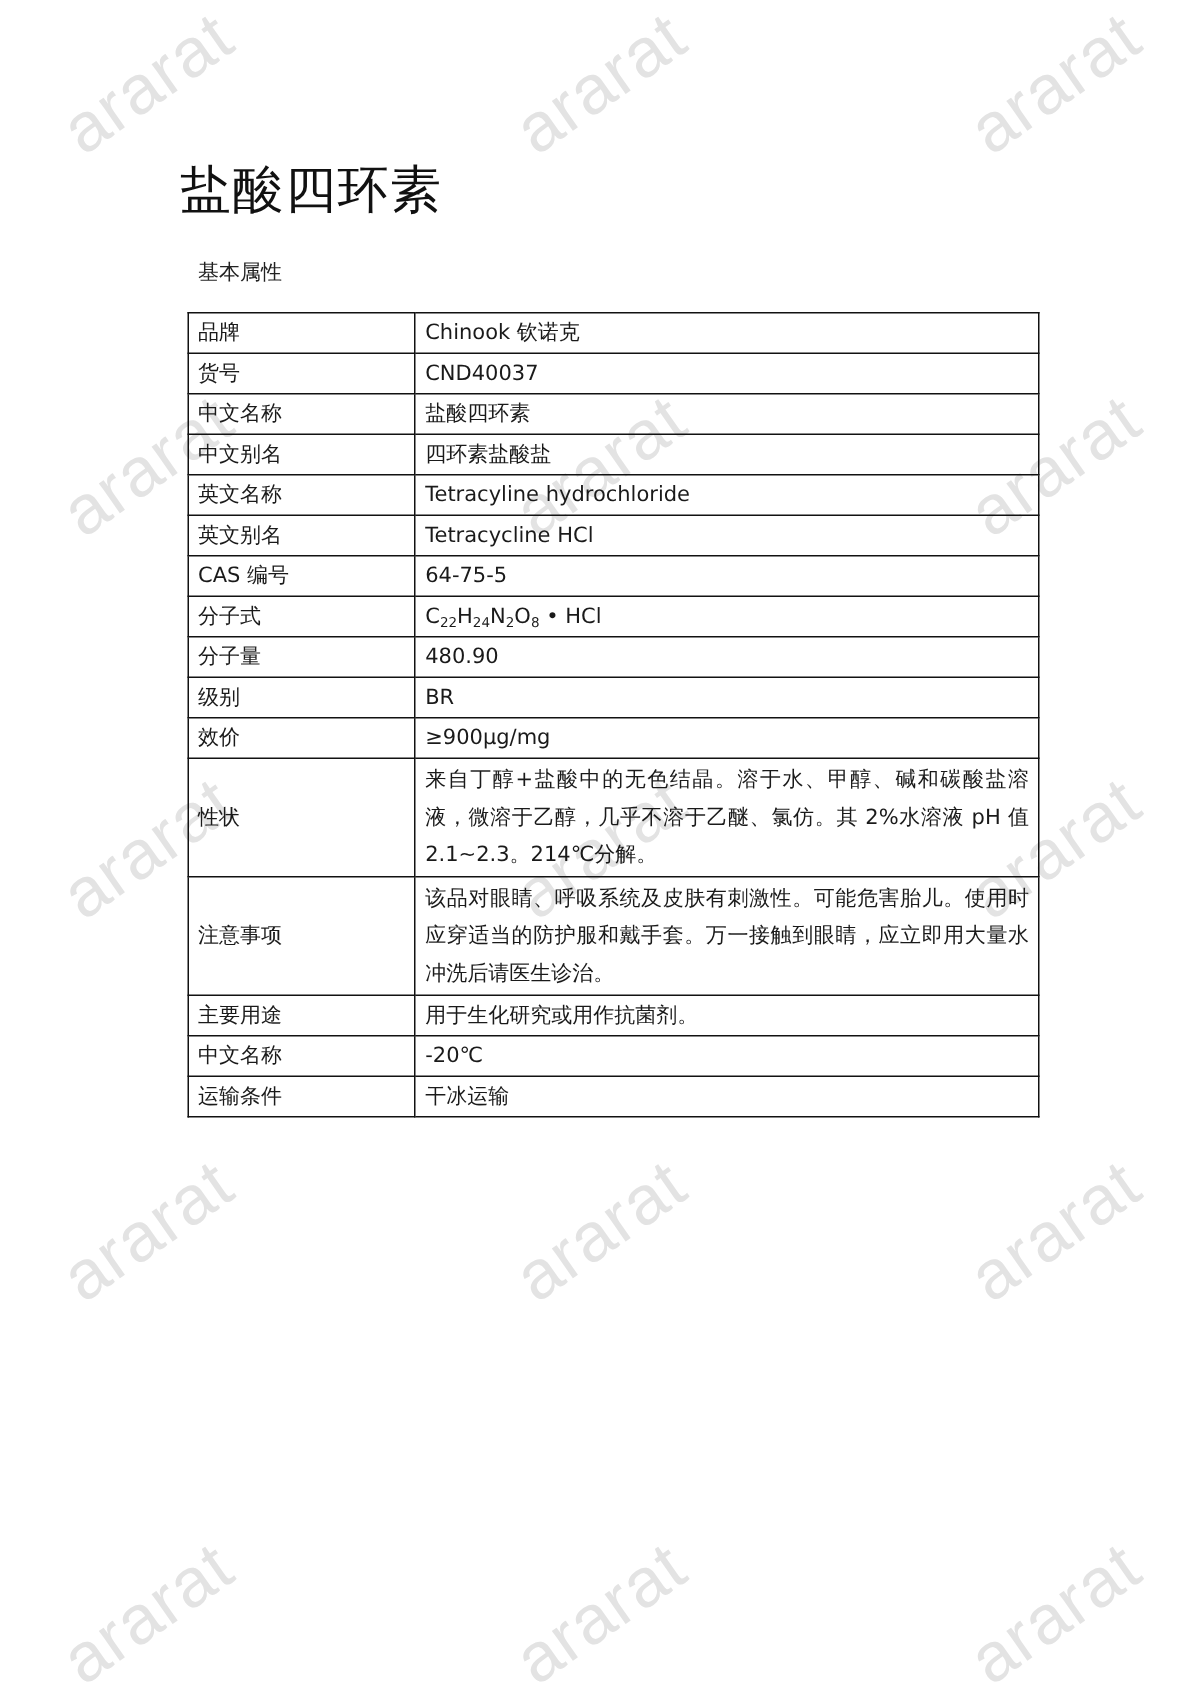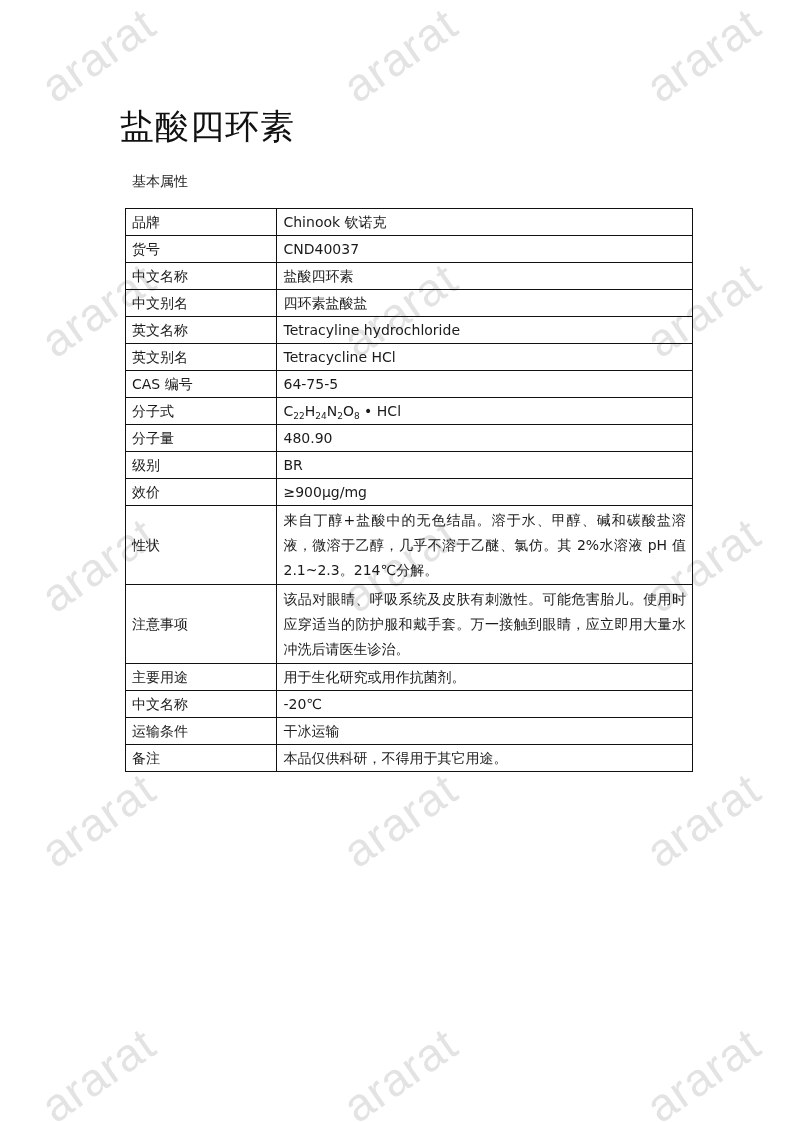--- a/index.html
+++ b/index.html
@@ -103,19 +103,15 @@
         <td class="v">用于生化研究或用作抗菌剂。</td>
       </tr>
       <tr>
         <td class="k">中文名称</td>
         <td class="v">-20℃</td>
       </tr>
       <tr>
         <td class="k">运输条件</td>
         <td class="v">干冰运输</td>
       </tr>
-      <tr>
-        <td class="k">备注</td>
-        <td class="v">本品仅供科研，不得用于其它用途。</td>
-      </tr>
     </tbody>
   </table>
 </div>
 
 </body></html>

